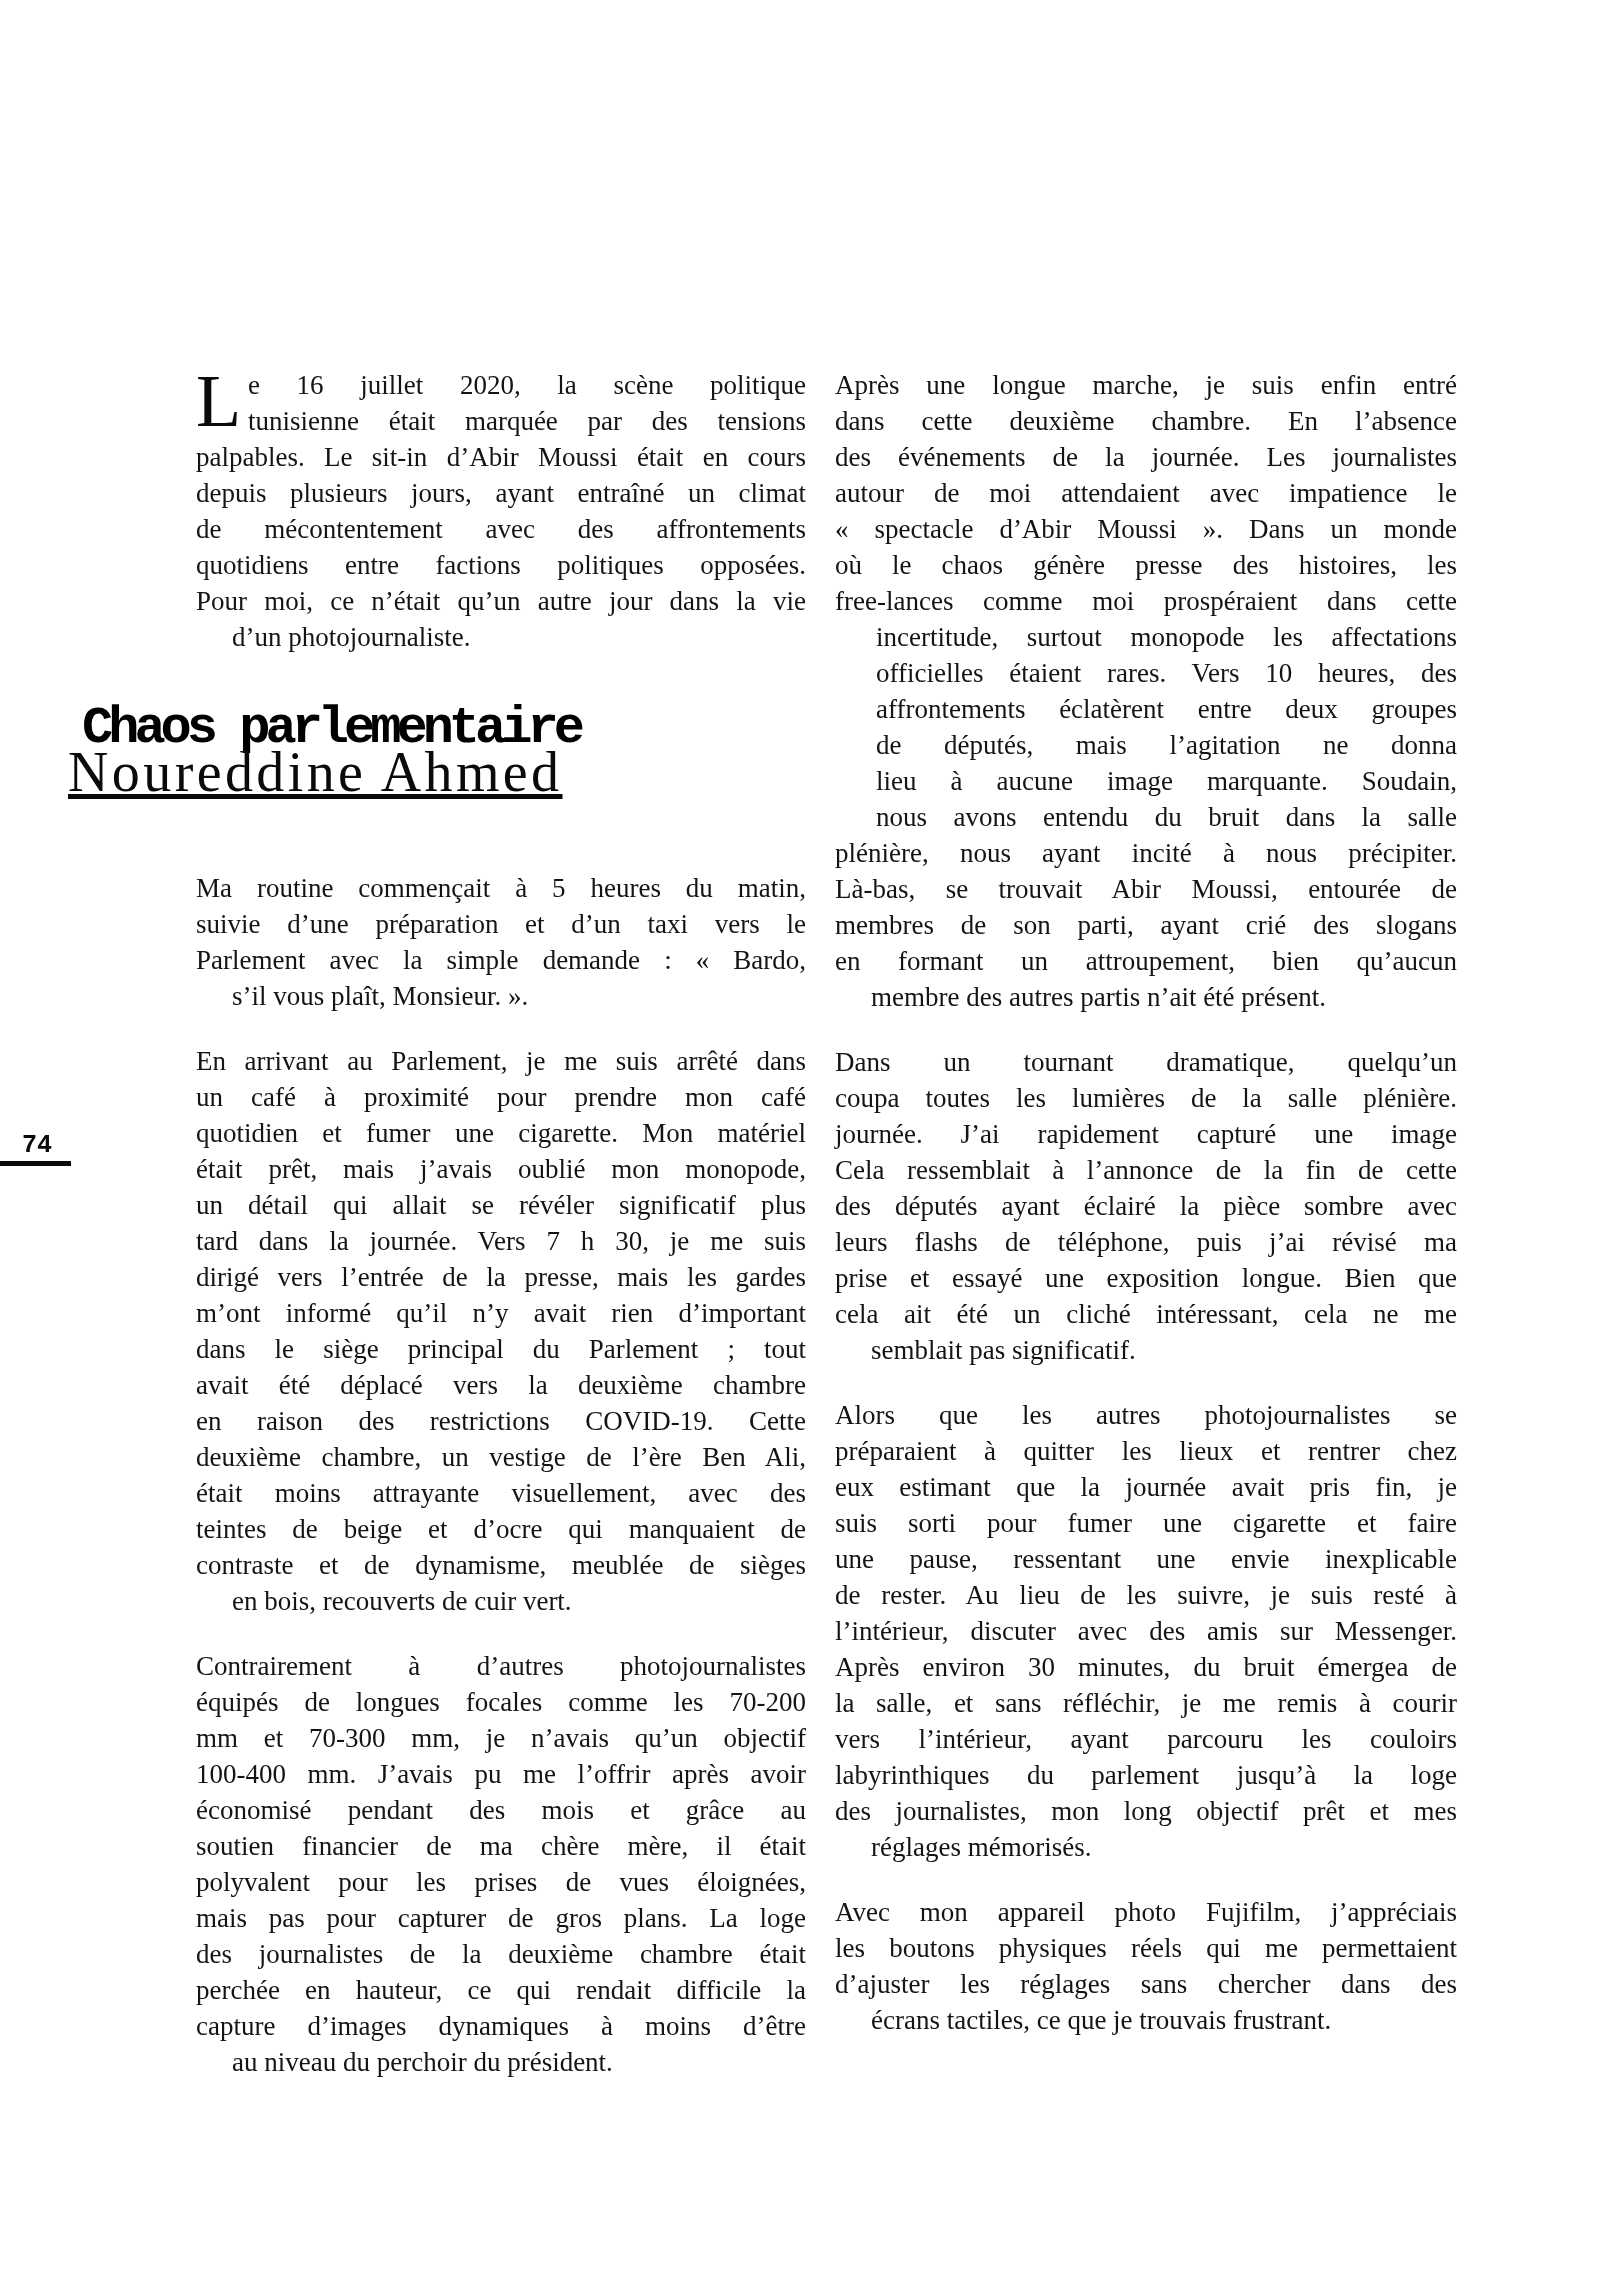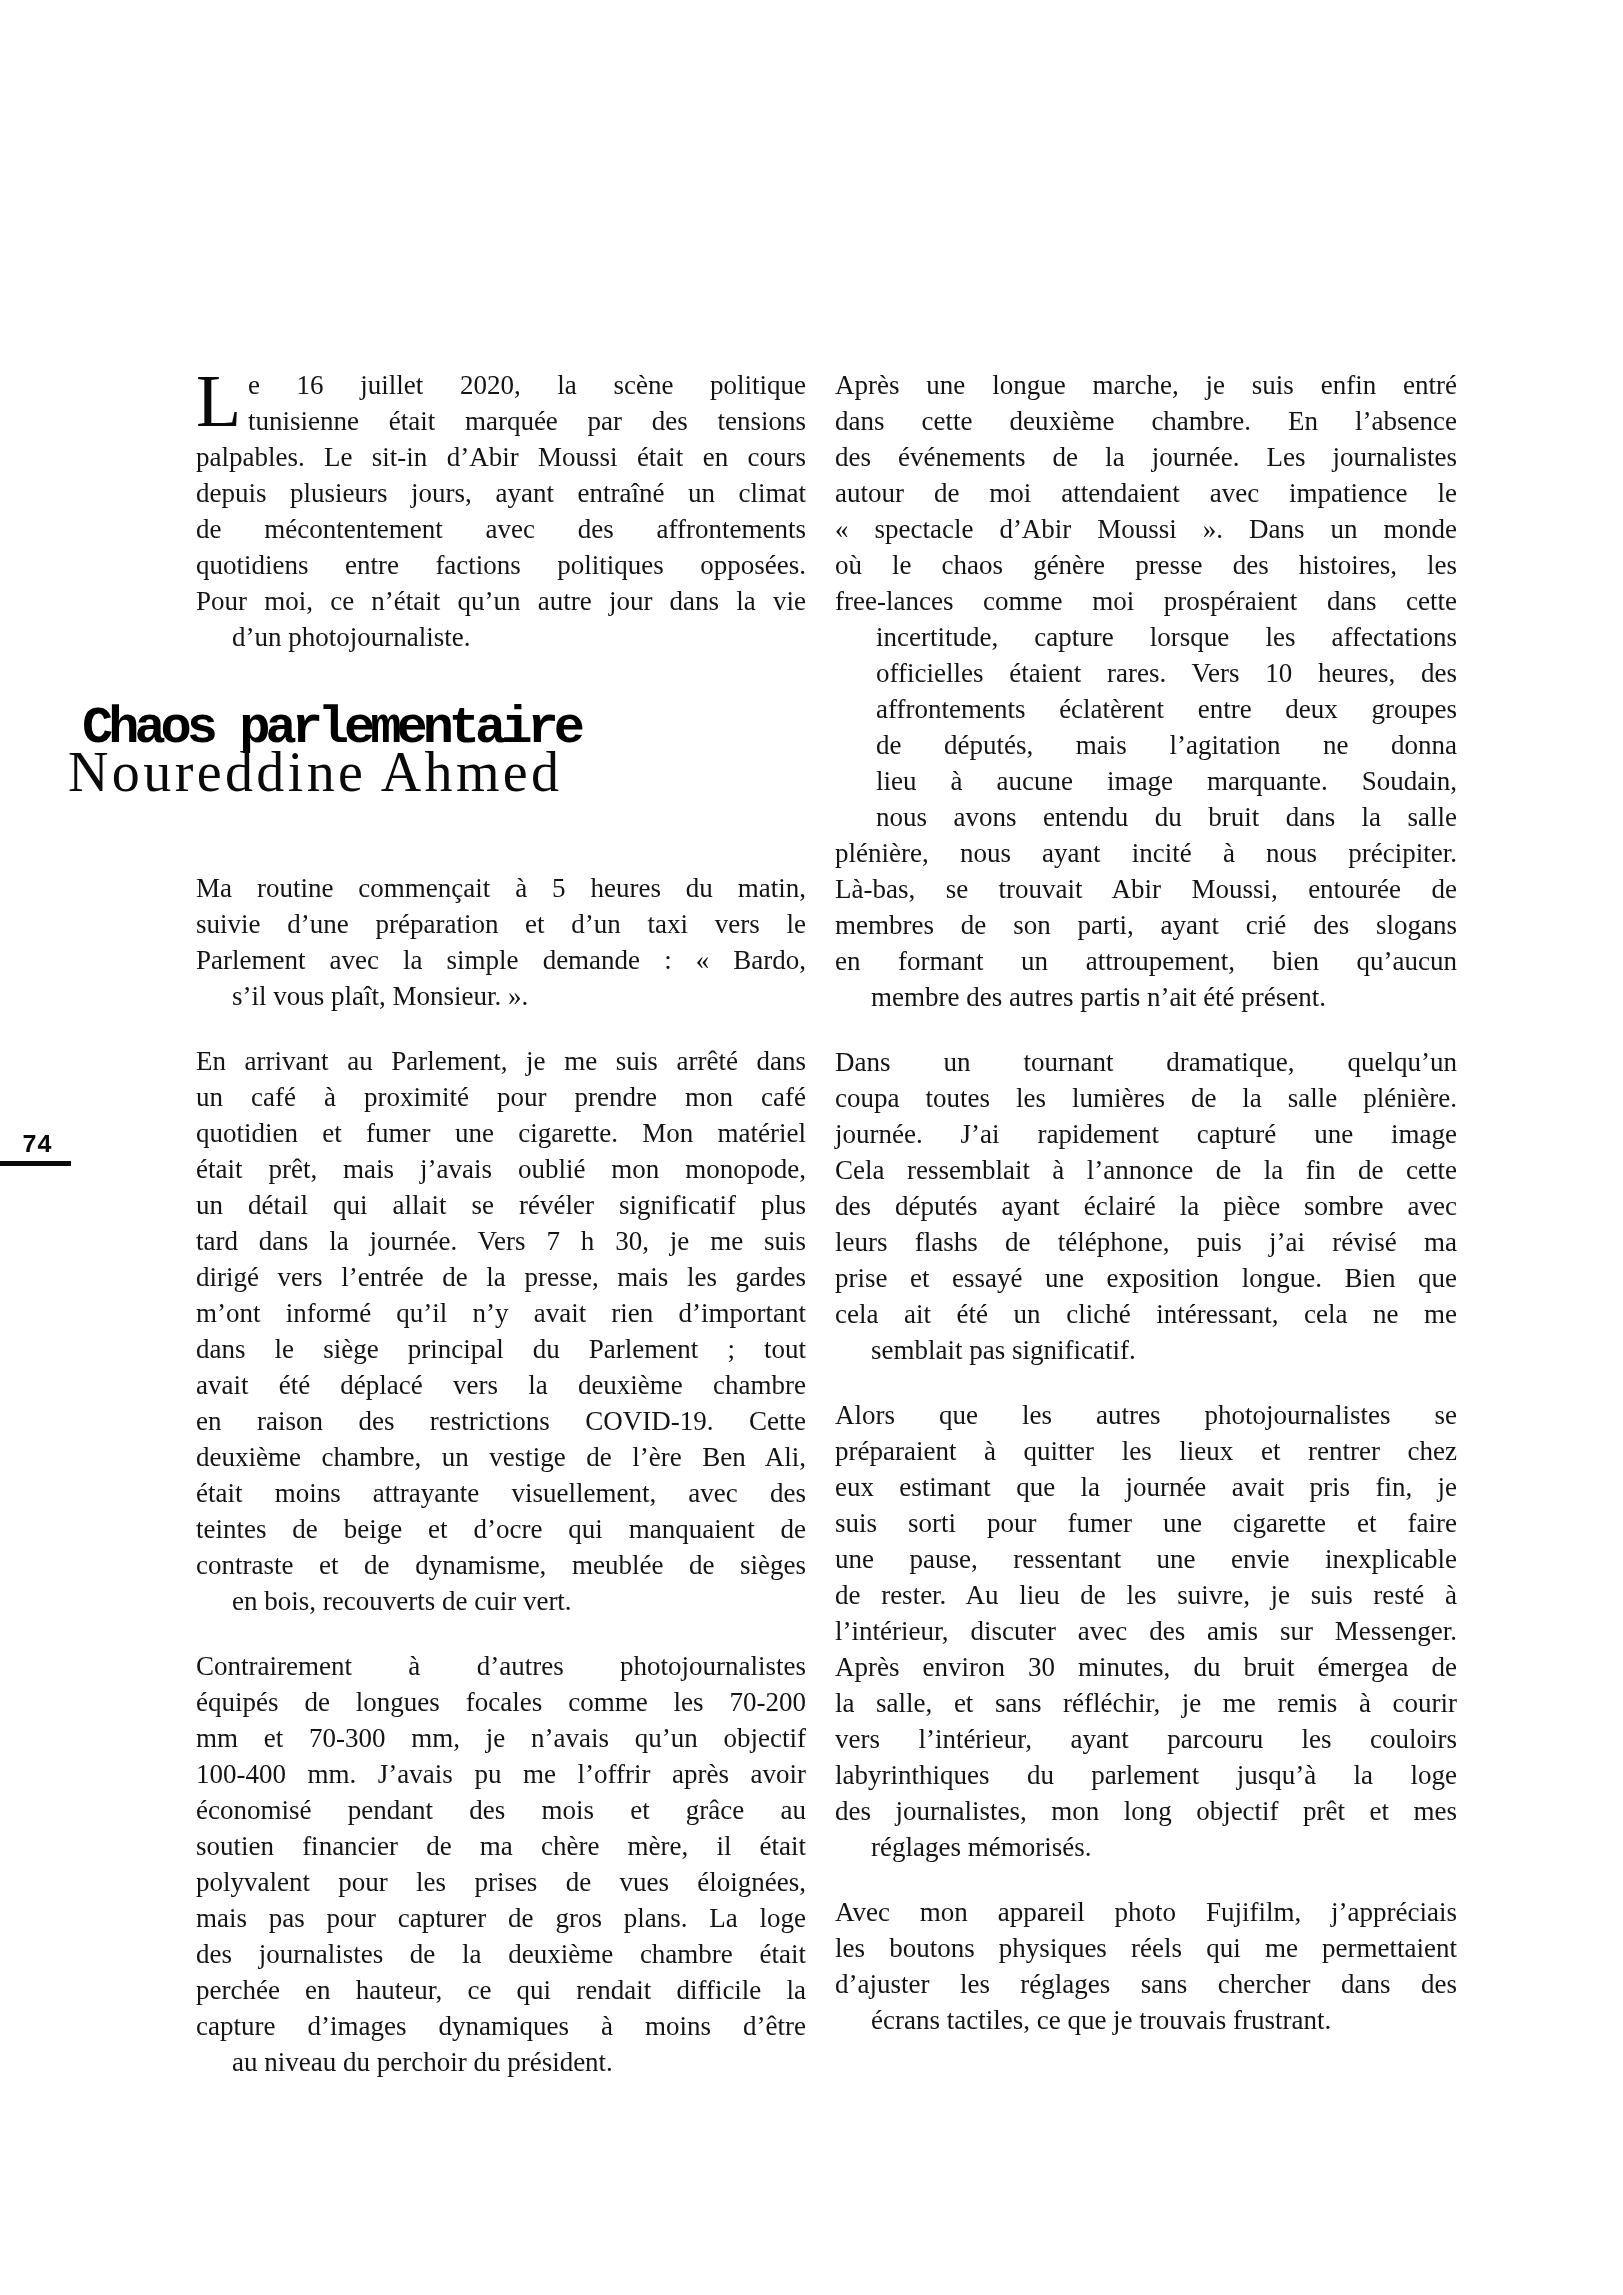--- a/index.html
+++ b/index.html
@@ -74,20 +74,21 @@
     left: 68px;
     top: 743px;
     margin: 0;
     font-family: "Liberation Serif", serif;
     font-weight: normal;
     font-size: 56px;
     line-height: 59px;
     letter-spacing: 3.4px;
     white-space: nowrap;
     color: #0a0a0a;
+    text-decoration: underline;
   }
 
   
   .folio-num {
     position: absolute;
     left: 22px;
     top: 1133px;
     font-family: "Liberation Mono", monospace;
     font-weight: bold;
     font-size: 25px;
@@ -167,21 +168,21 @@
     </div>
   <div class="col col-right">
       <div class="para">
         <div class="line">Après une longue marche, je suis enfin entré</div>
         <div class="line">dans cette deuxième chambre. En l’absence</div>
         <div class="line">des événements de la journée. Les journalistes</div>
         <div class="line">autour de moi attendaient avec impatience le</div>
         <div class="line">« spectacle d’Abir Moussi ». Dans un monde</div>
         <div class="line">où le chaos génère presse des histoires, les</div>
         <div class="line">free-lances comme moi prospéraient dans cette</div>
-        <div class="line indent">incertitude, capture lorsque les affectations</div>
+        <div class="line indent">incertitude, surtout monopode les affectations</div>
         <div class="line indent">officielles étaient rares. Vers 10 heures, des</div>
         <div class="line indent">affrontements éclatèrent entre deux groupes</div>
         <div class="line indent">de députés, mais l’agitation ne donna</div>
         <div class="line indent">lieu à aucune image marquante. Soudain,</div>
         <div class="line indent">nous avons entendu du bruit dans la salle</div>
         <div class="line">plénière, nous ayant incité à nous précipiter.</div>
         <div class="line">Là-bas, se trouvait Abir Moussi, entourée de</div>
         <div class="line">membres de son parti, ayant crié des slogans</div>
         <div class="line">en formant un attroupement, bien qu’aucun</div>
         <div class="line last">membre des autres partis n’ait été présent.</div>

